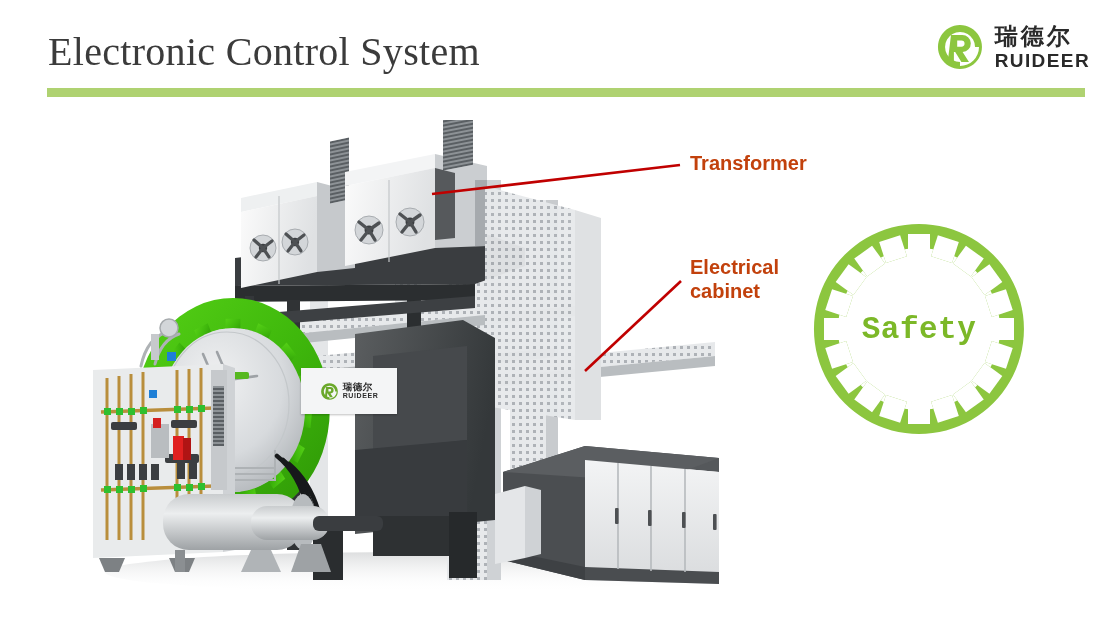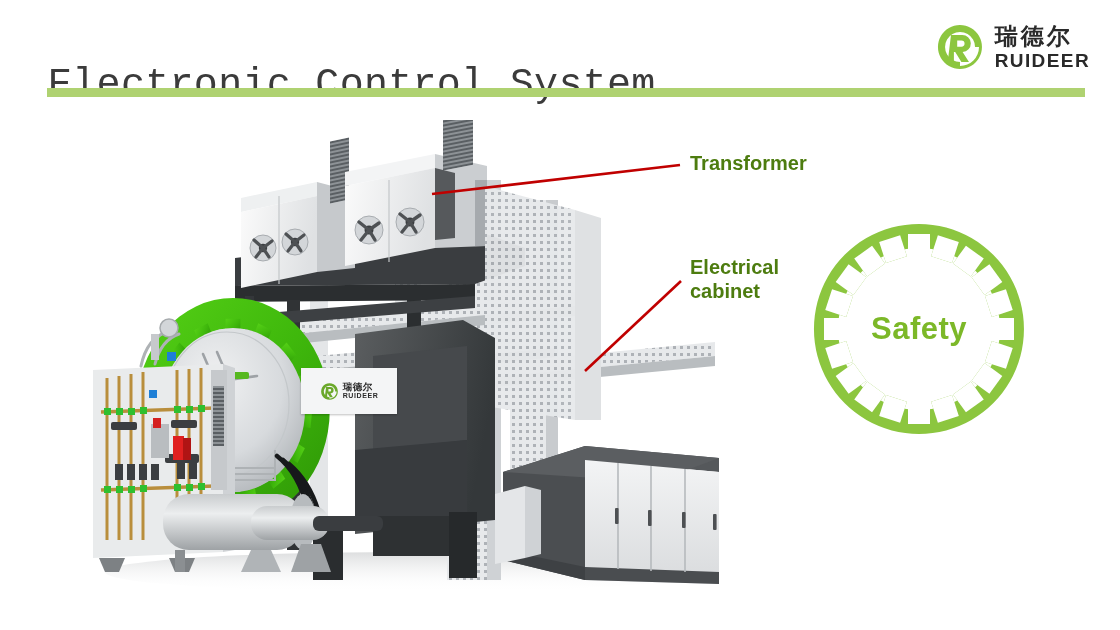--- a/index.html
+++ b/index.html
@@ -13,27 +13,26 @@
     position: relative;
     overflow: hidden;
     font-family: "Liberation Sans", sans-serif;
   }
 
   
   #slide-title {
     position: absolute;
     left: 48px;
     top: 28px;
-    font-family: Liberation Mono, monospace;
+    font-family: Liberation Serif, serif;
     font-size: 40px;
     font-weight: 400;
     color: #3b3b3b;
     letter-spacing: 0.3px;
     white-space: nowrap;
-    margin-top: 35px;
   }
   #title-rule {
     position: absolute;
     left: 47px;
     top: 88px;
     width: 1038px;
     height: 9px;
     background: #afd271;
   }
 
@@ -60,21 +59,21 @@
     font-weight: 700;
     color: #2a2a2a;
     letter-spacing: 1.4px;
     margin-top: 3px;
     font-family: "Liberation Sans", sans-serif;
   }
 
   
   .callout {
     position: absolute;
-    color: #4d7c0f;
+    color: #c2410c;
     font-weight: 700;
     font-size: 20px;
     line-height: 1.18;
     font-family: "Liberation Sans", sans-serif;
     white-space: pre-line;
   }
   #callout-transformer { left: 690px; top: 152px; }
   #callout-cabinet { left: 690px; top: 256px; }
 
   #leader-lines {
@@ -94,21 +93,21 @@
   }
   #safety-badge svg { display: block; width: 214px; height: 214px; }
   #safety-text {
     position: absolute;
     left: 0; top: 0;
     width: 214px; height: 214px;
     display: flex;
     flex-direction: column;
     align-items: center;
     justify-content: center;
-    font-family: Liberation Sans, sans-serif;
+    font-family: Liberation Mono, monospace;
     color: #7cb828;
   }
   #safety-line1 { font-size: 31px; font-weight: 700; letter-spacing: 0.5px; }
   #safety-line2 { font-size: 22px; font-weight: 700; letter-spacing: 0.6px; margin-top: 5px; }
 
   
   #machine-photo {
     position: absolute;
     left: 55px;
     top: 120px;

